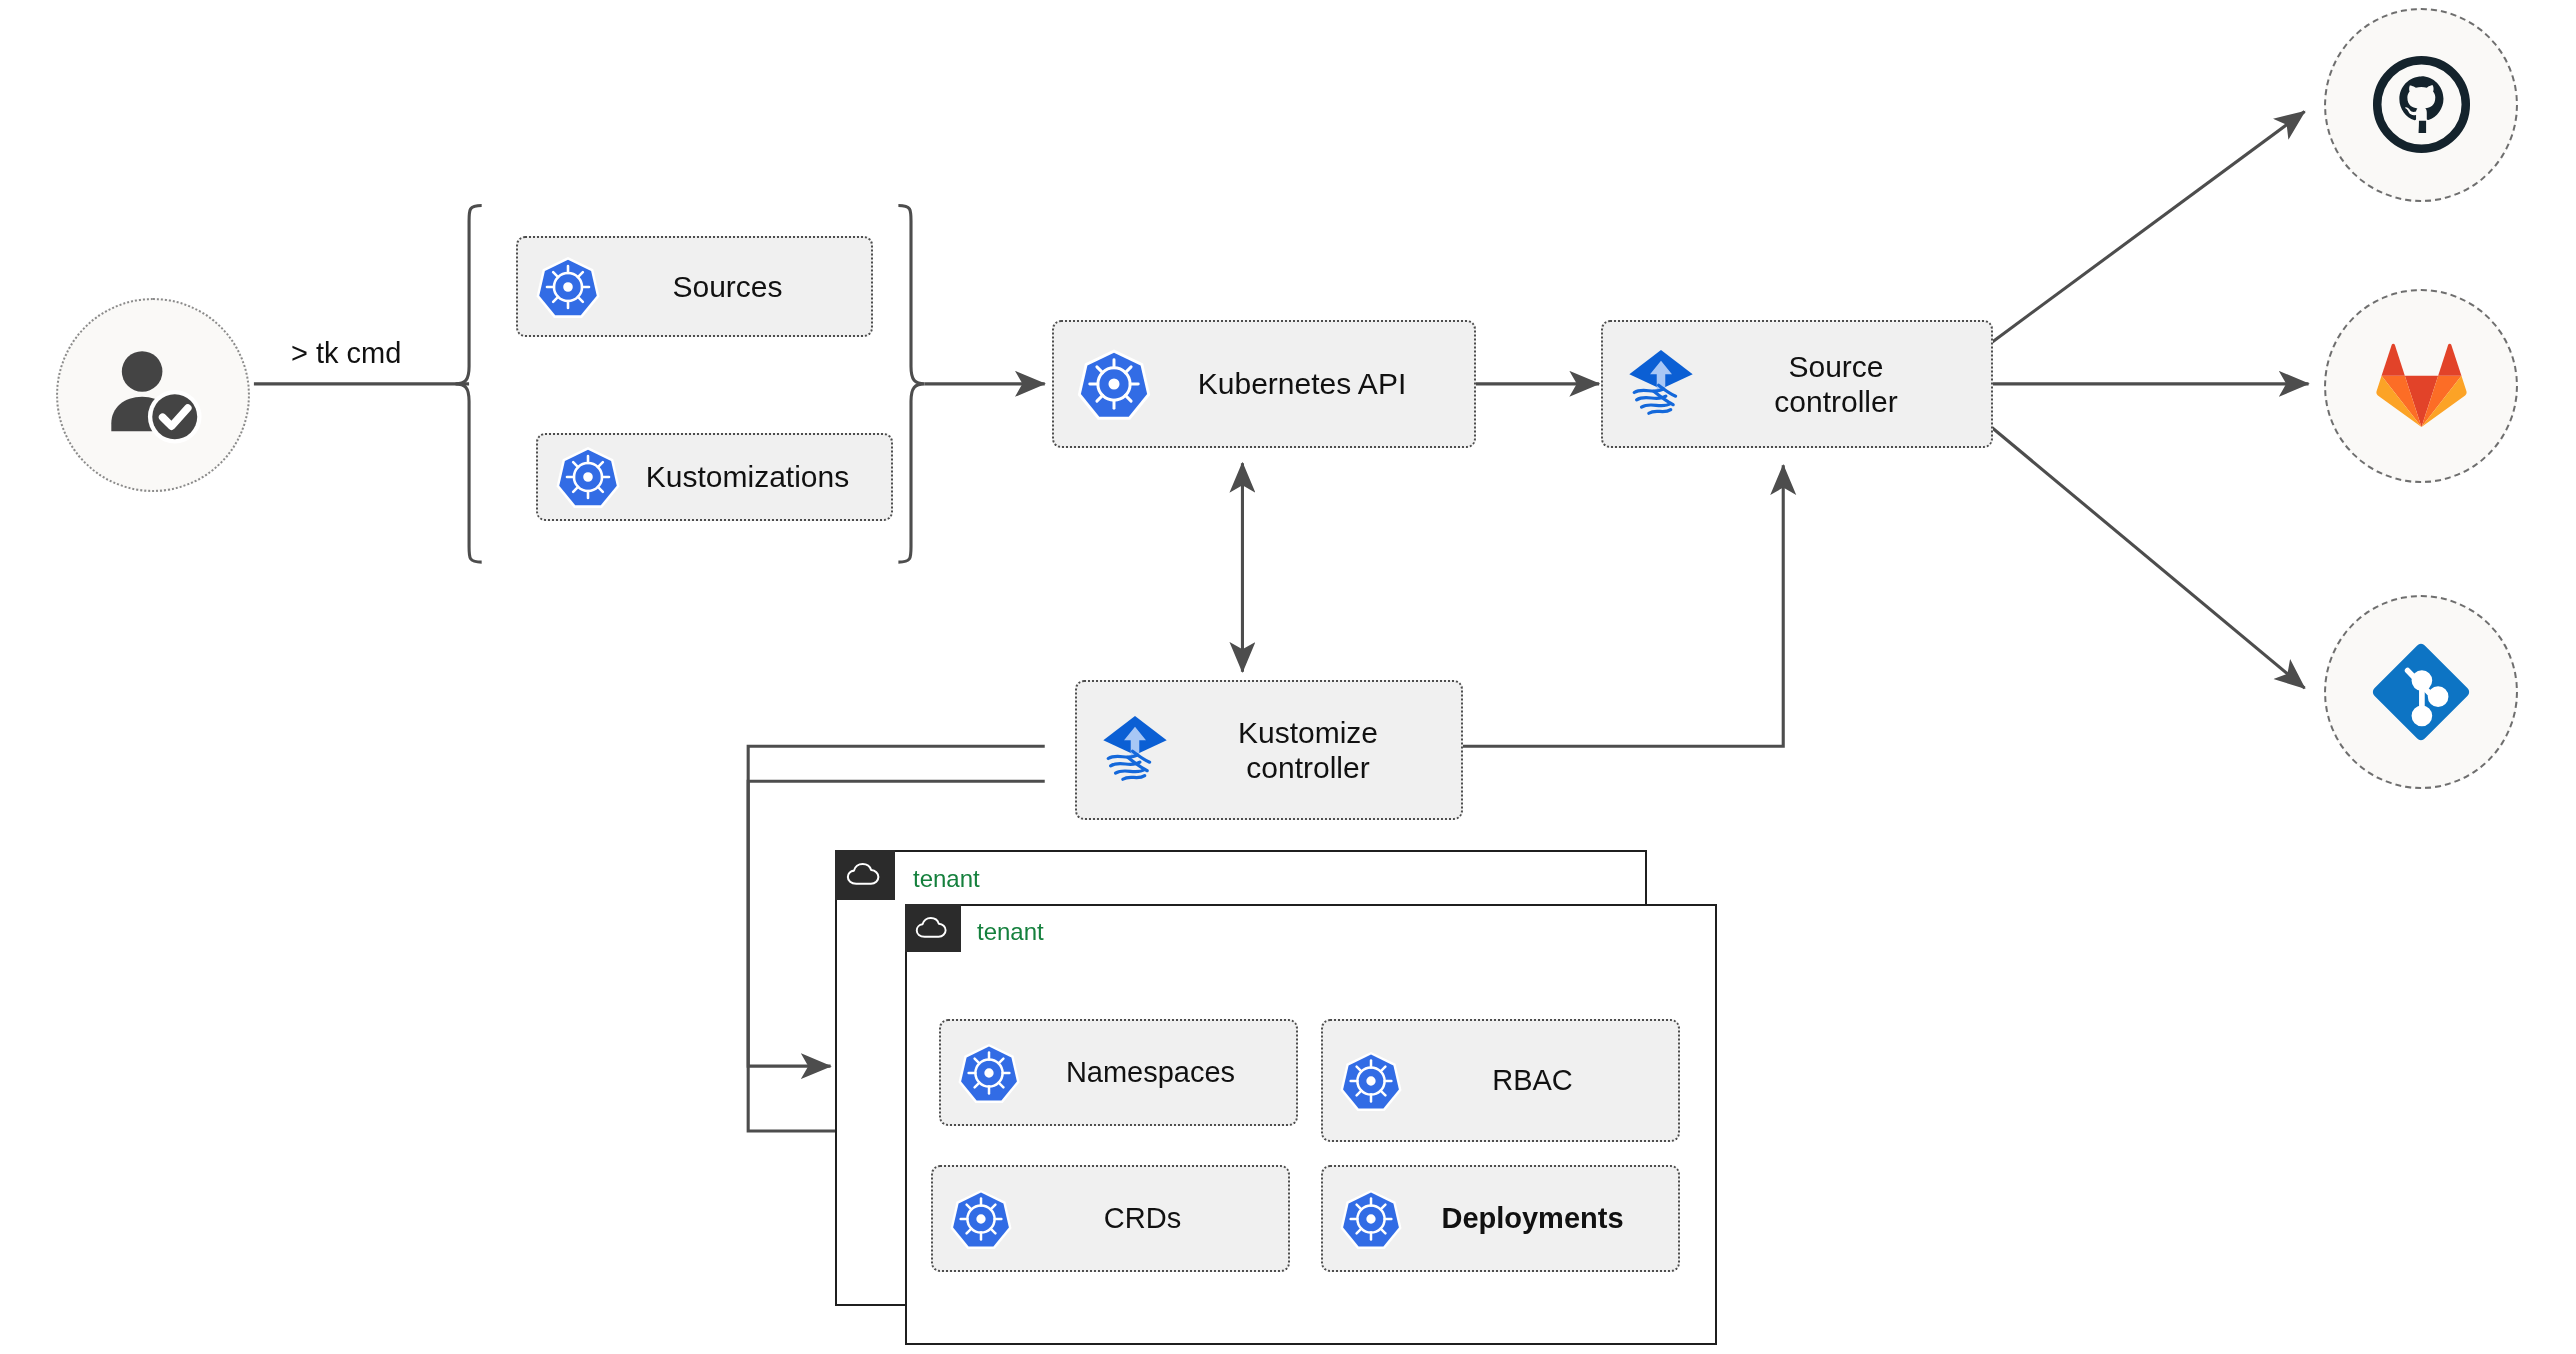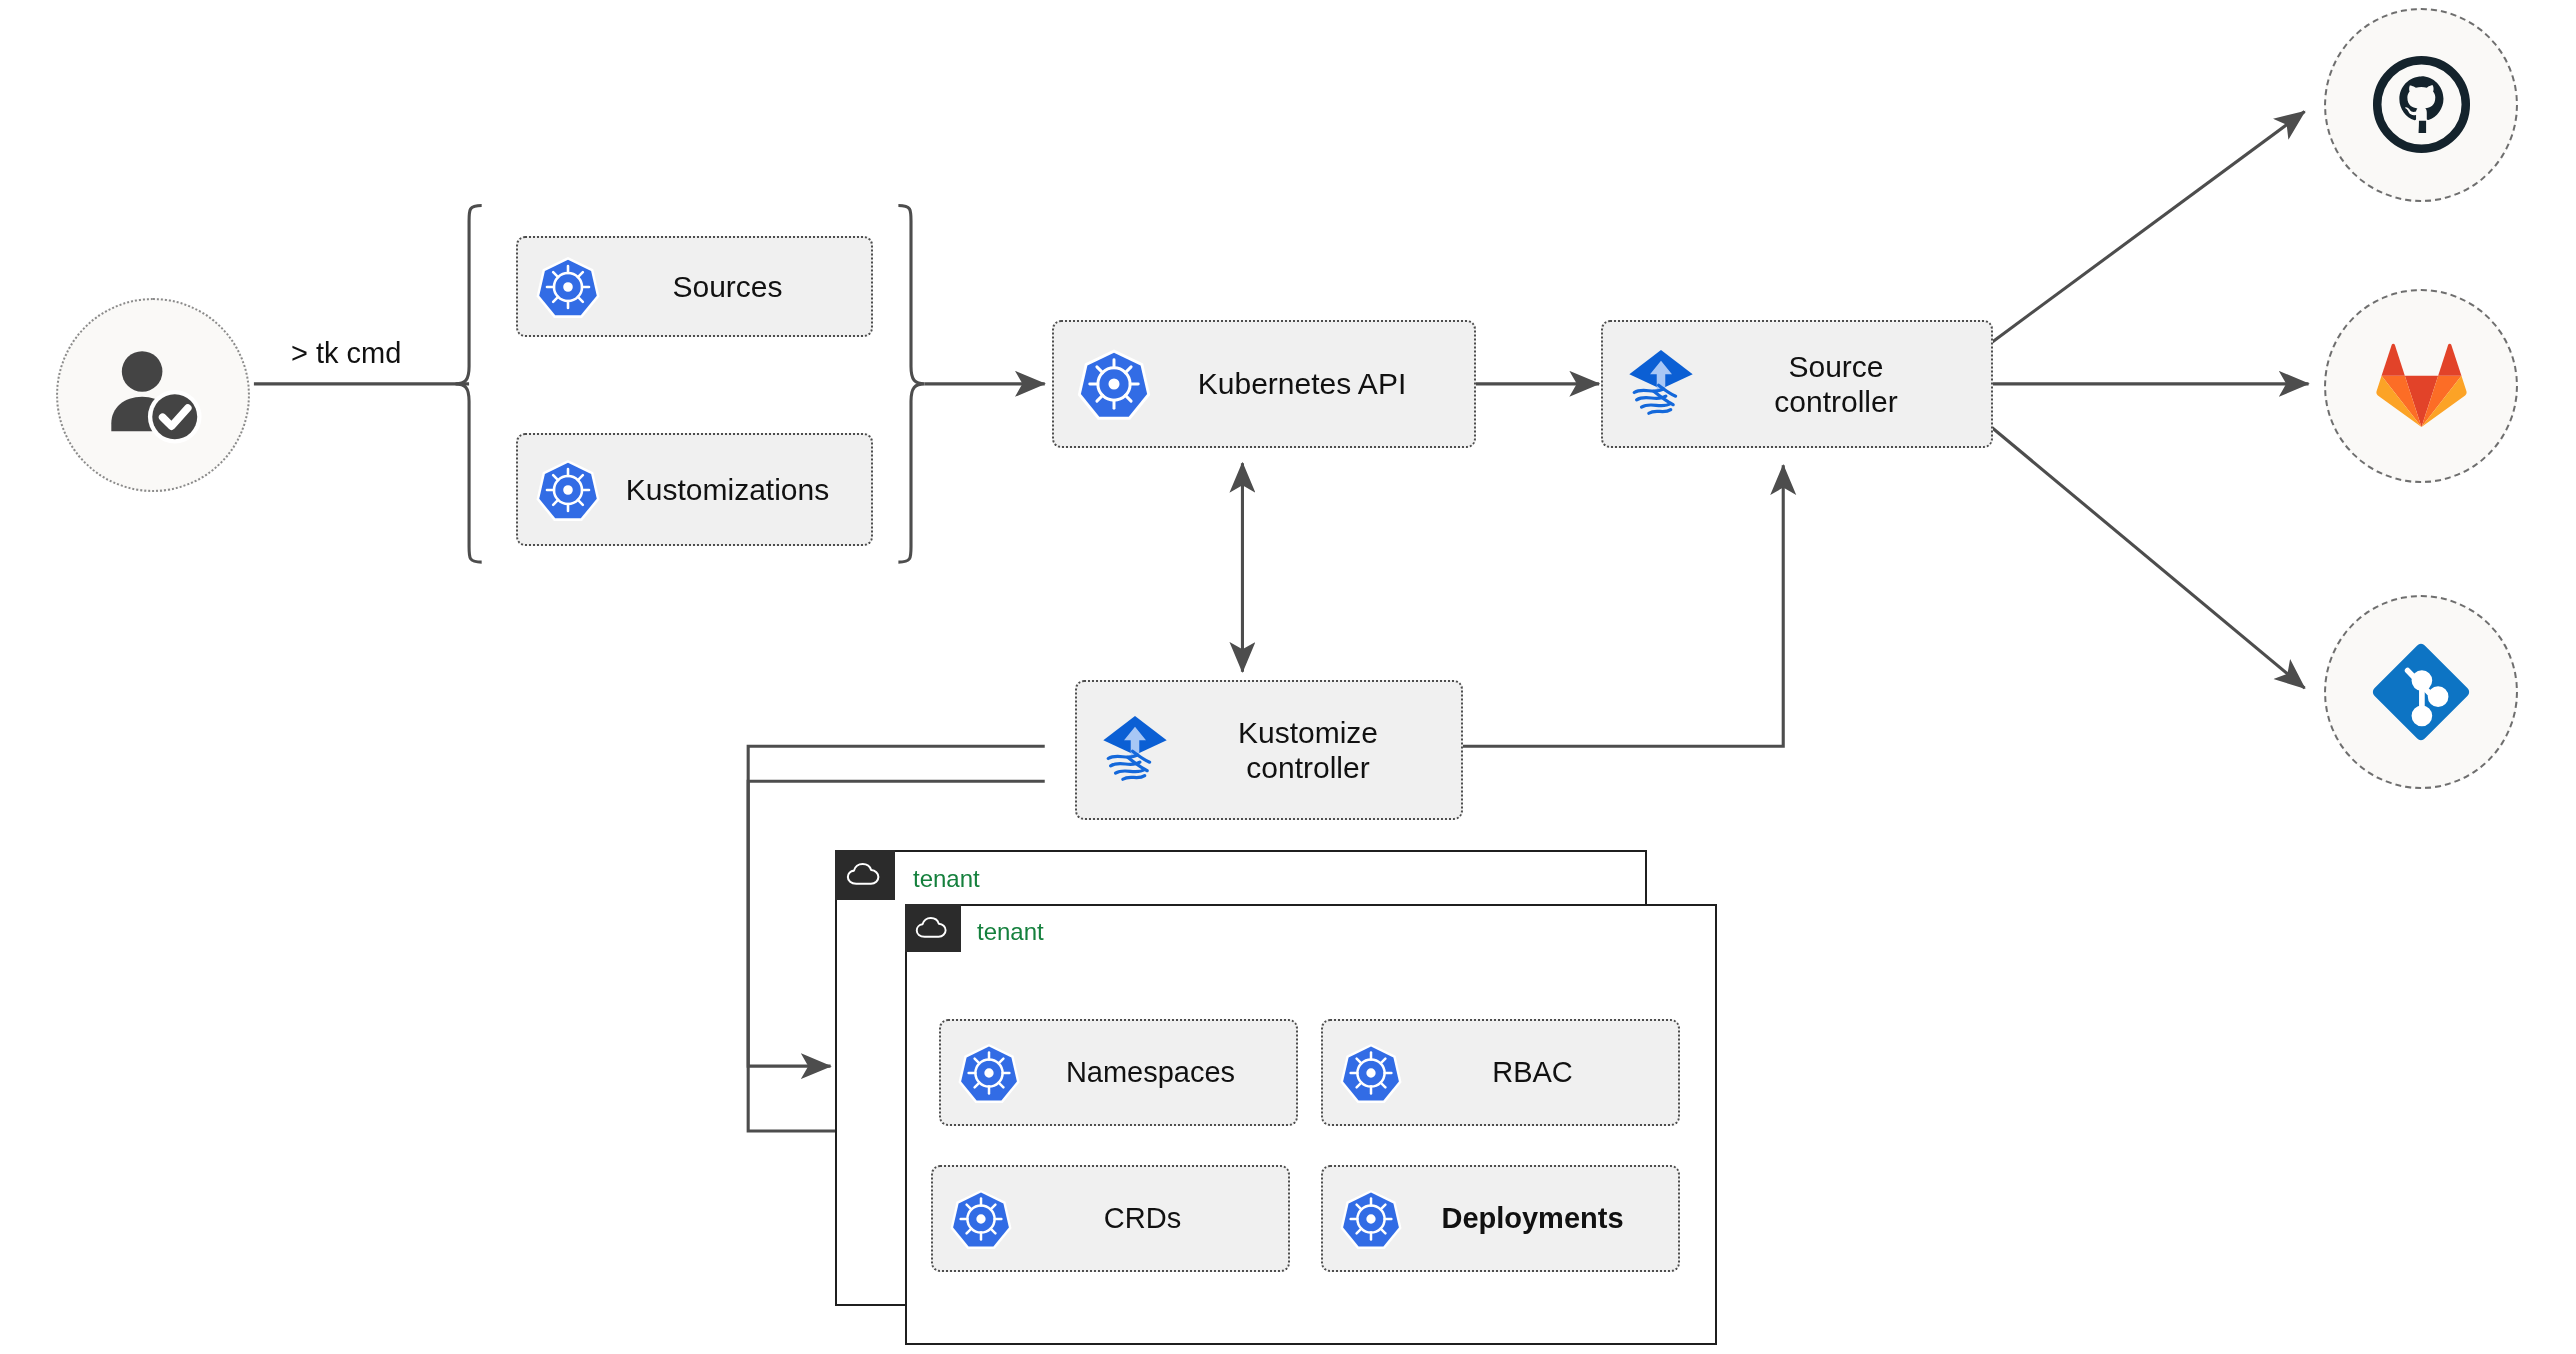--- a/index.html
+++ b/index.html
@@ -184,21 +184,21 @@
           <path d="M22.4 22.4 L17.6 17.6"></path>
           <path d="M41.6 41.6 L46.4 46.4"></path>
           <path d="M22.4 41.6 L17.6 46.4"></path>
           <path d="M41.6 22.4 L46.4 17.6"></path>
         </g>
       </svg>
     </span>
     <span class="lbl" style="font-size:30px;">Sources</span>
   </div>
 
-  <div class="node card" style="left:516px; top:433px; width:357px; height:113px; padding:0 17.4px;">
+  <div class="node card" style="left:536px; top:433px; width:357px; height:88px; padding:0 17.4px;">
     <span class="ico">
       <svg width="66" height="66" viewBox="0 0 64 64" xmlns="http://www.w3.org/2000/svg">
         <path d="M32 3 L56.5 14.8 L62.5 41.2 L45.6 62 L18.4 62 L1.5 41.2 L7.5 14.8 Z" fill="#ffffff"></path>
         <path d="M32 5.6 L54.4 16.4 L59.9 40.5 L44.4 59.5 L19.6 59.5 L4.1 40.5 L9.6 16.4 Z" fill="#326CE5"></path>
         <g fill="none" stroke="#ffffff" stroke-width="2.5" stroke-linecap="round">
           <circle cx="32" cy="32" r="13.6"></circle>
           <circle cx="32" cy="32" r="3.4" fill="#ffffff"></circle>
           <path d="M32 18.4 L32 11.6"></path>
           <path d="M32 45.6 L32 52.4"></path>
           <path d="M18.4 32 L11.6 32"></path>
@@ -350,21 +350,21 @@
             <path d="M22.4 22.4 L17.6 17.6"></path>
               <path d="M41.6 41.6 L46.4 46.4"></path>
             <path d="M22.4 41.6 L17.6 46.4"></path>
               <path d="M41.6 22.4 L46.4 17.6"></path>
           </g>
         </svg>
       </span>
       <span class="lbl" style="font-size:29px;">Namespaces</span>
     </div>
 
-    <div class="card" style="position:absolute; left:414px; top:113px; width:359px; height:107px; padding:0 15.5px;">
+    <div class="card" style="position:absolute; left:414px; top:113px; width:359px; height:123px; padding:0 15.5px;">
       <span class="ico">
         <svg width="64" height="64" viewBox="0 0 64 64" xmlns="http://www.w3.org/2000/svg">
           <path d="M32 3 L56.5 14.8 L62.5 41.2 L45.6 62 L18.4 62 L1.5 41.2 L7.5 14.8 Z" fill="#ffffff"></path>
           <path d="M32 5.6 L54.4 16.4 L59.9 40.5 L44.4 59.5 L19.6 59.5 L4.1 40.5 L9.6 16.4 Z" fill="#326CE5"></path>
           <g fill="none" stroke="#ffffff" stroke-width="2.5" stroke-linecap="round">
             <circle cx="32" cy="32" r="13.6"></circle>
             <circle cx="32" cy="32" r="3.4" fill="#ffffff"></circle>
             <path d="M32 18.4 L32 11.6"></path>
               <path d="M32 45.6 L32 52.4"></path>
             <path d="M18.4 32 L11.6 32"></path>

